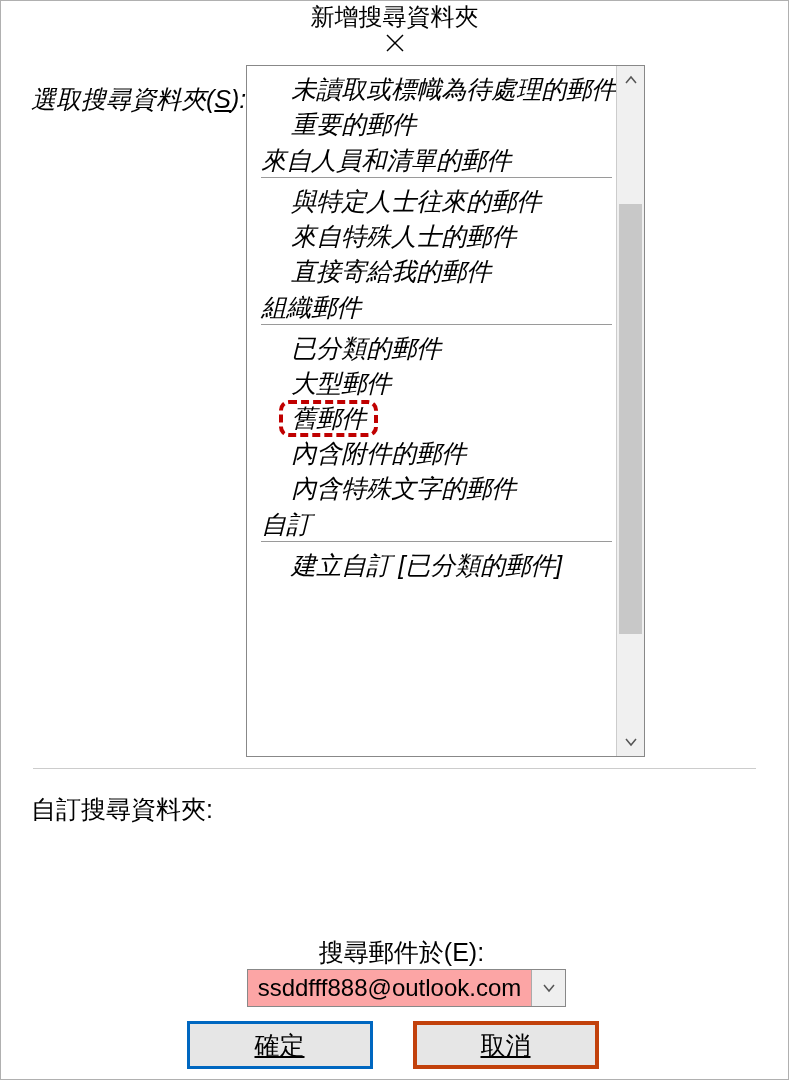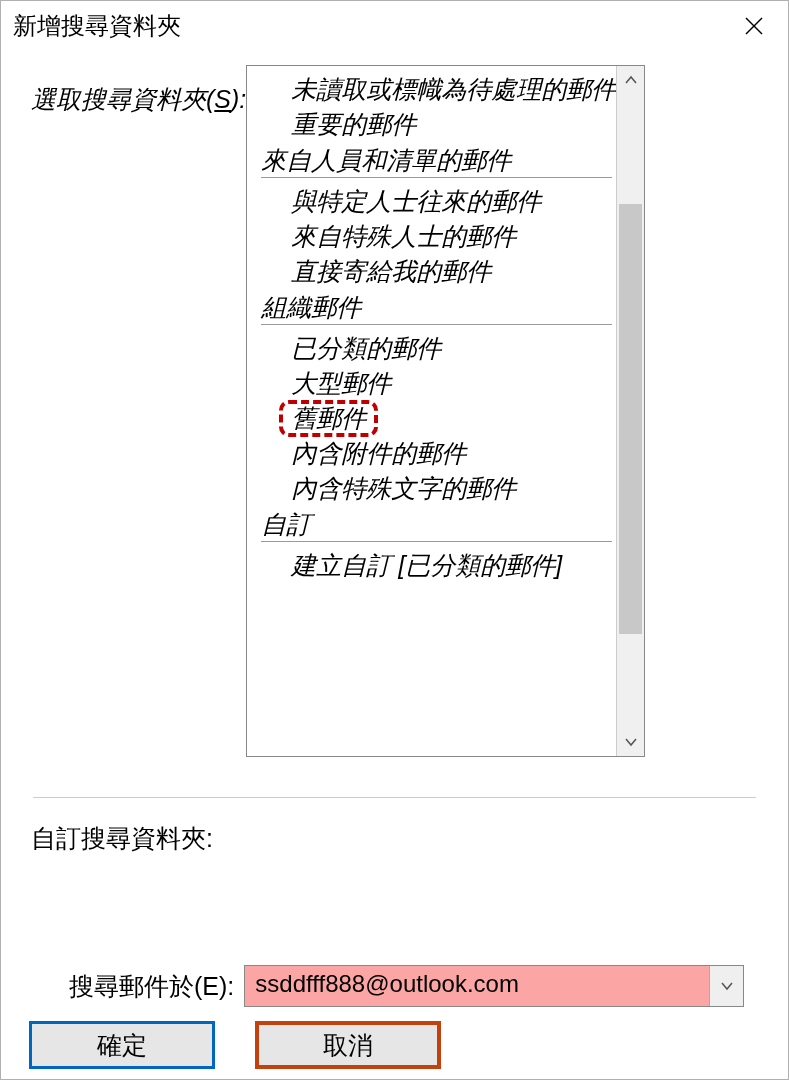--- a/index.html
+++ b/index.html
@@ -15,22 +15,23 @@
     width: 789px; height: 1080px;
     border: 1px solid #b0b0b0;
     background: #fff;
     display: flex;
     flex-direction: column;
   }
   .titlebar {
     height: 50px;
     display: flex;
     align-items: center;
-    padding: 12px 12px;
+    padding: 0 12px;
     font-size: 24px;
+    flex-direction: column;
   }
   .titlebar .title { flex: 1; }
   .titlebar .close {
     width: 44px; height: 44px;
     display: flex; align-items: center; justify-content: center;
     font-size: 28px; font-weight: 300;
     cursor: default;
   }
   .body {
     flex: 1;
@@ -108,20 +109,21 @@
     padding: 4px 28px 10px 28px;
   }
   .custom-label {
     font-size: 25px;
     margin: 24px 0 110px 2px;
   }
   .search-row {
     display: flex;
     align-items: center;
     margin: 10px 16px 14px 40px;
+    flex-direction: column;
   }
   .search-row .lbl {
     font-size: 25px;
     margin-right: 10px;
   }
   .search-row .combo {
     flex: 1;
     display: flex;
     border: 1px solid #888;
     height: 42px;
@@ -135,23 +137,24 @@
   }
   .search-row .combo .dd {
     width: 34px;
     border-left: 1px solid #aaa;
     background: #efefef;
     display: flex; align-items: center; justify-content: center;
     font-size: 14px; color: #555;
   }
   .buttons {
     display: flex;
-    justify-content: flex-start;
+    justify-content: center;
     gap: 40px;
     padding-right: 4px;
+    text-decoration: underline;
   }
   .btn {
     width: 186px; height: 48px;
     border: 4px solid #c2410c;
     background: #e6e6e6;
     display: flex; align-items: center; justify-content: center;
     font-size: 25px;
   }
   .btn.primary {
     border: 3px solid #0067c0;

